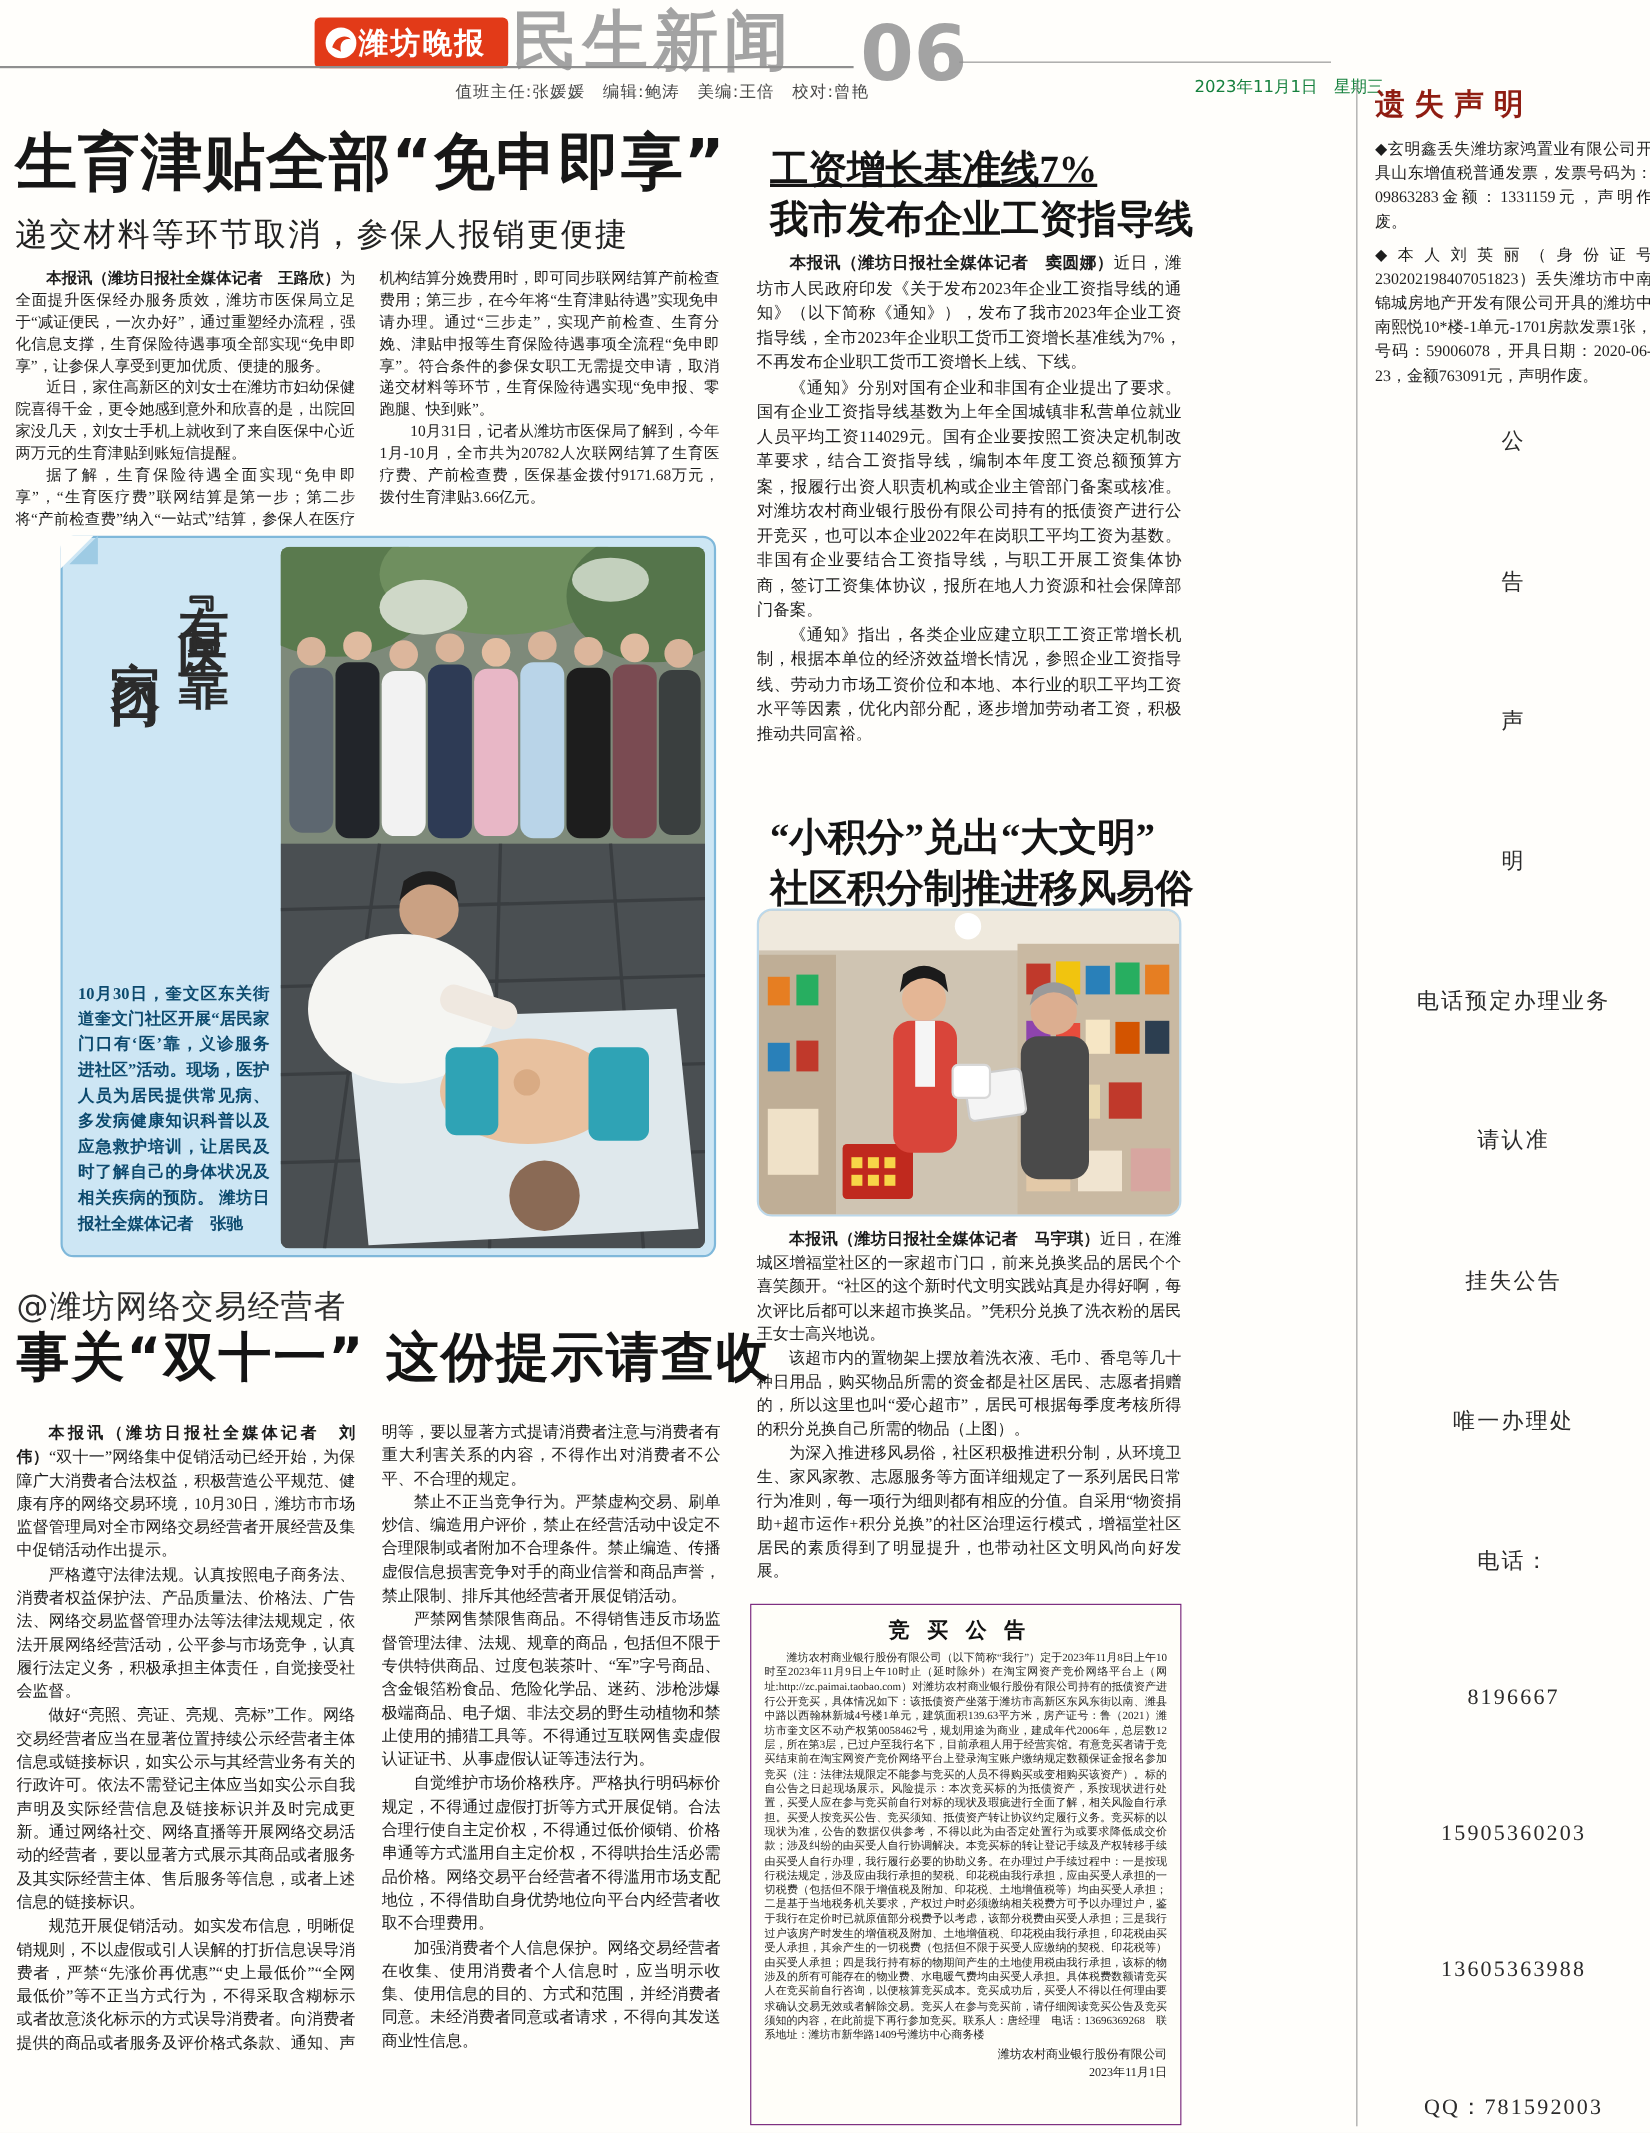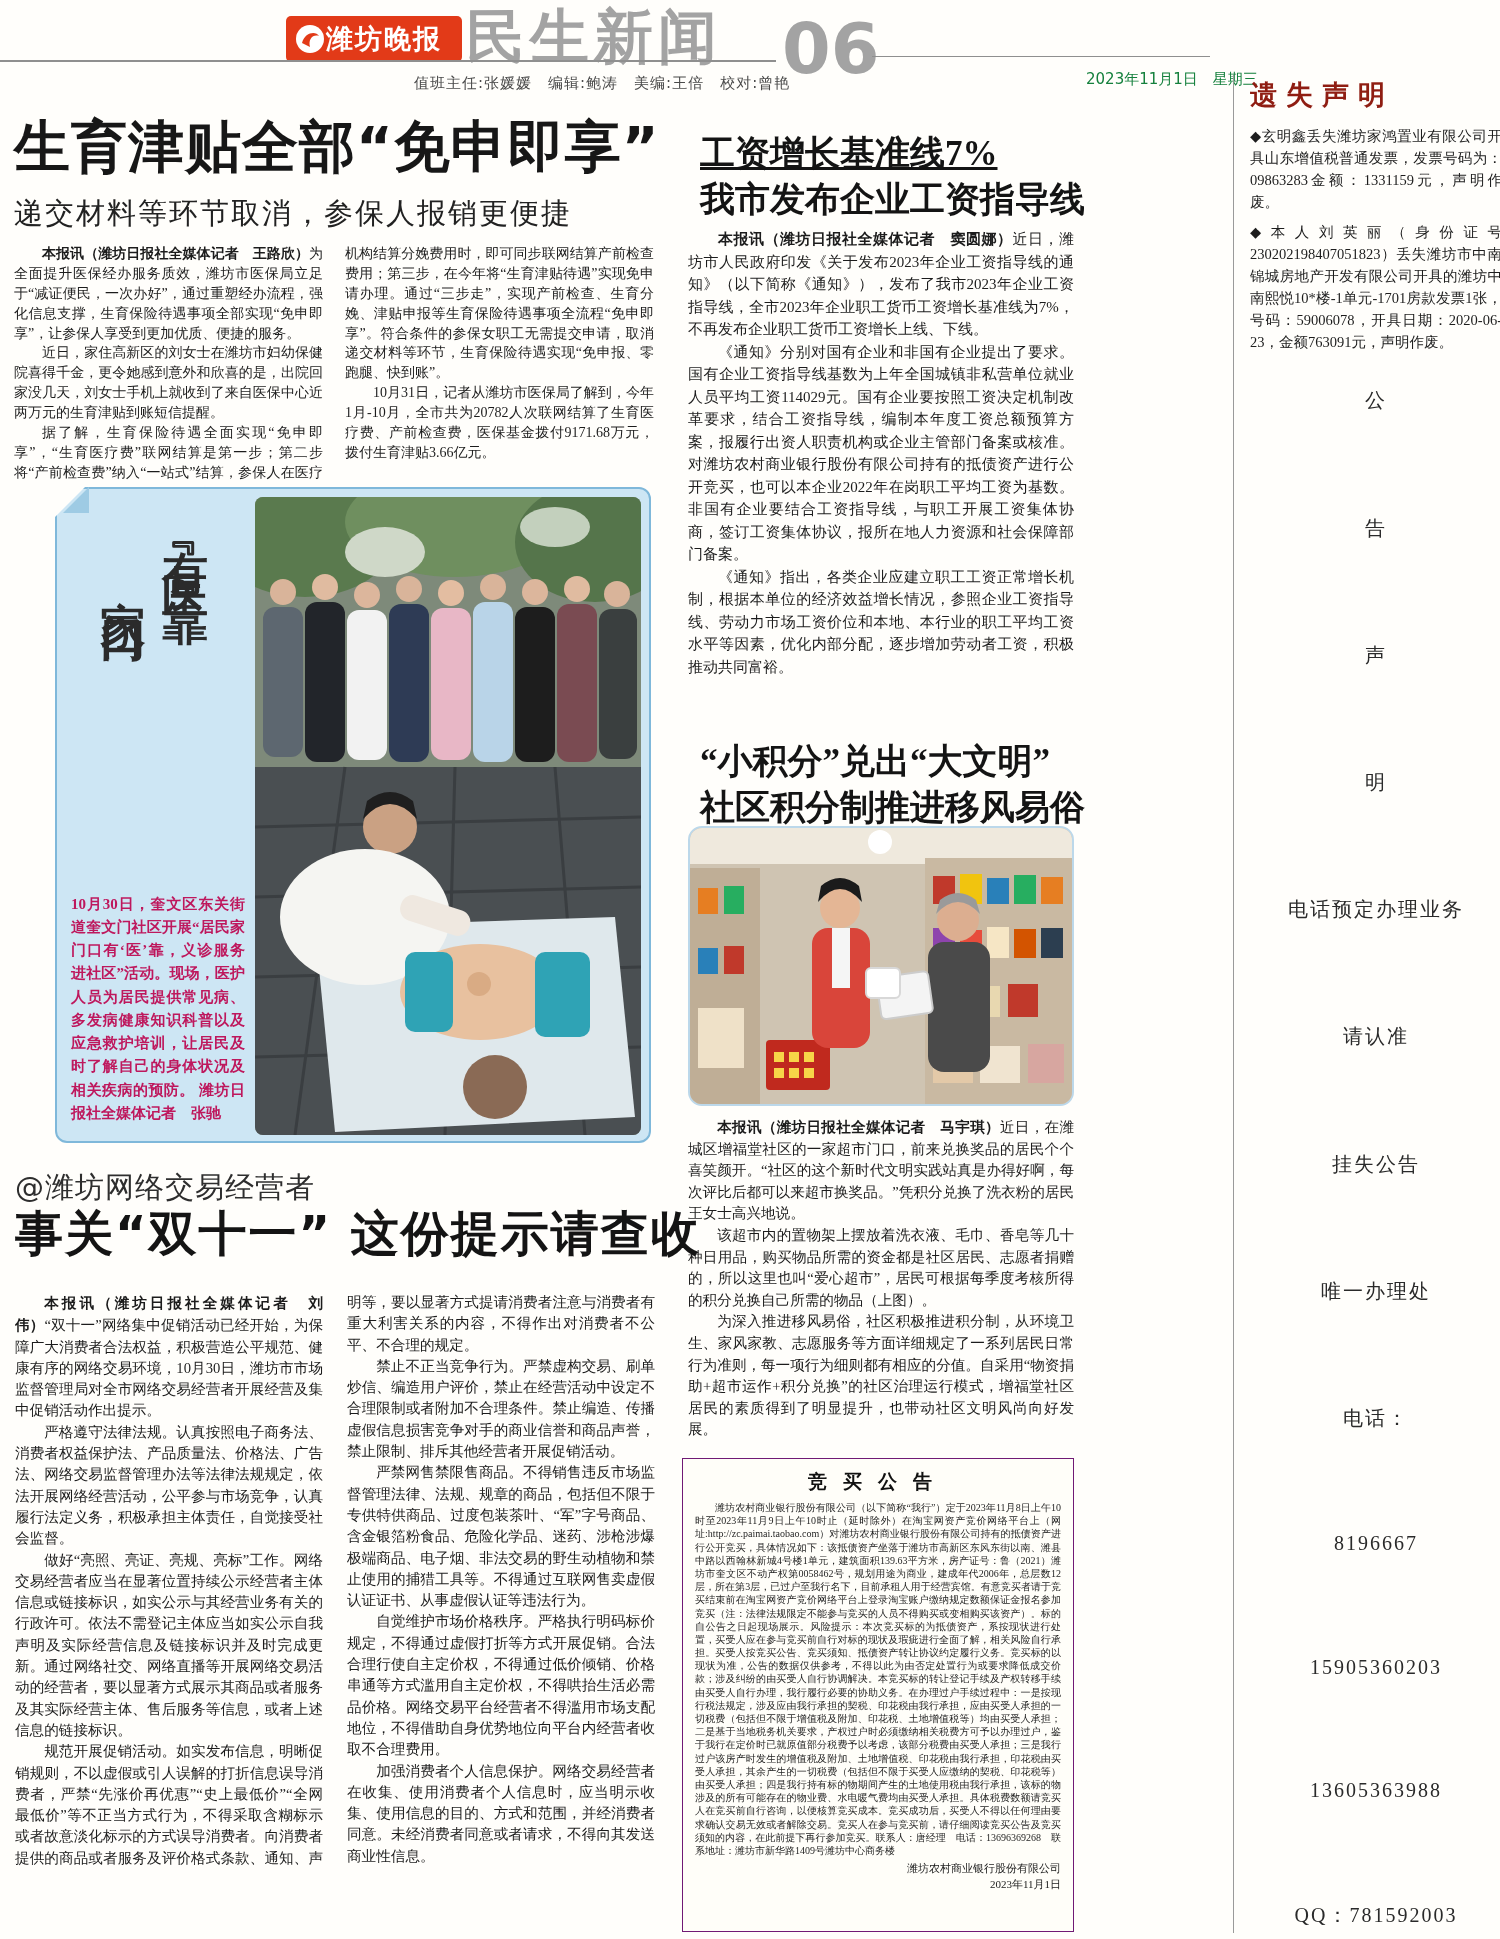--- a/index.html
+++ b/index.html
@@ -44,21 +44,21 @@
   .fold-cut{position:absolute;left:-2px;top:-2px;width:0;height:0;
             border-left:30px solid #fffefb;border-bottom:30px solid transparent;}
   .fold-flap{position:absolute;left:6px;top:-2px;width:0;height:0;
              border-right:26px solid #9ecbe4;border-top:26px solid transparent;}
   .vtitle{position:absolute;left:26px;top:26px;height:520px;writing-mode:vertical-rl;
           font-size:46px;font-weight:900;color:#2b2b2b;letter-spacing:12px;
           font-family:"DejaVu Sans","Liberation Sans",sans-serif;}
   .vtitle span{display:block;}
   .vt2{margin-top:48px;margin-left:10px;}
   .pb-caption{position:absolute;left:14px;bottom:16px;width:174px;font-size:15px;font-weight:700;
-              color:#be185d;line-height:1.55;}
+              color:#0c4a6e;line-height:1.55;}
   .pb-caption .cap{text-indent:2em;}
   .pb-photo{position:absolute;right:8px;top:8px;width:386px;height:638px;border-radius:8px;overflow:hidden;}
 
   
   .wage-h1{left:700px;top:130px;font-size:35px;font-weight:800;color:#141414;text-decoration:underline;}
   .wage-h2{left:700px;top:176px;font-size:35px;font-weight:800;color:#141414;}
   .wage-body{left:688px;top:228px;width:386px;font-size:15px;line-height:1.5;}
 
   
   .pts-h1{left:700px;top:738px;font-size:35px;font-weight:800;color:#141414;}

